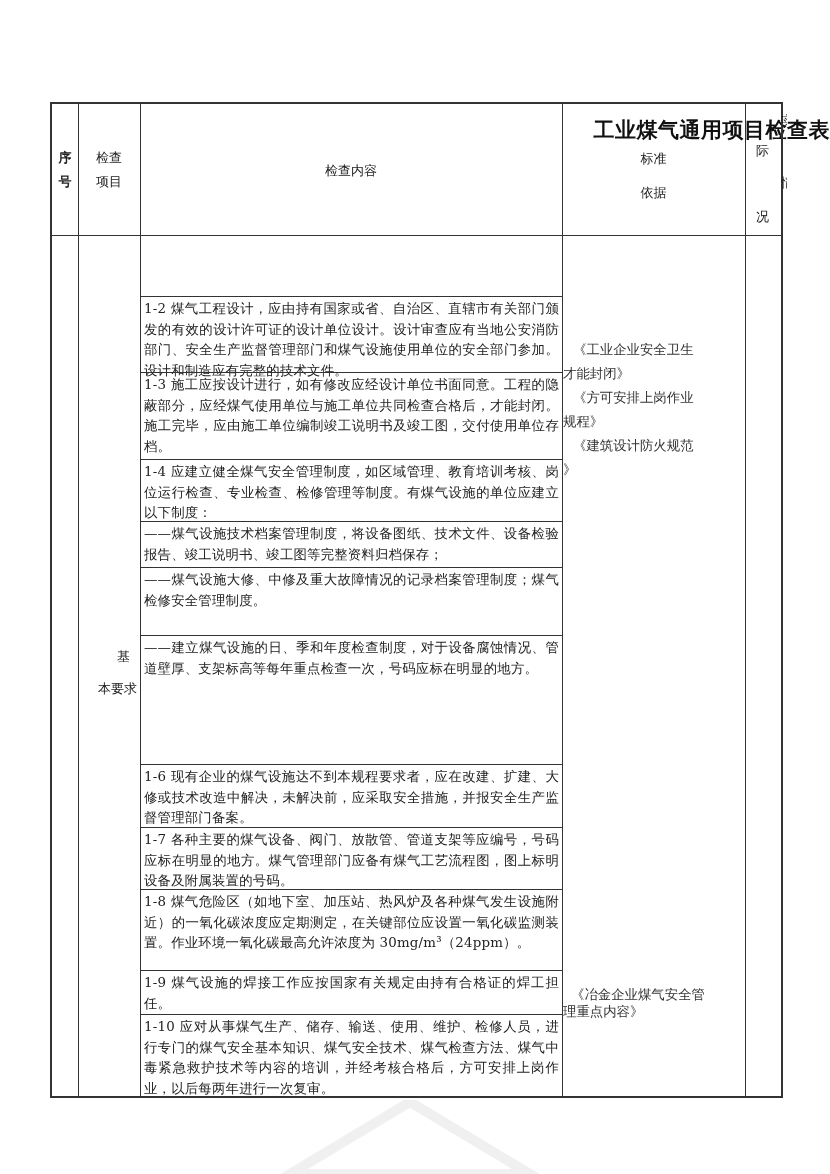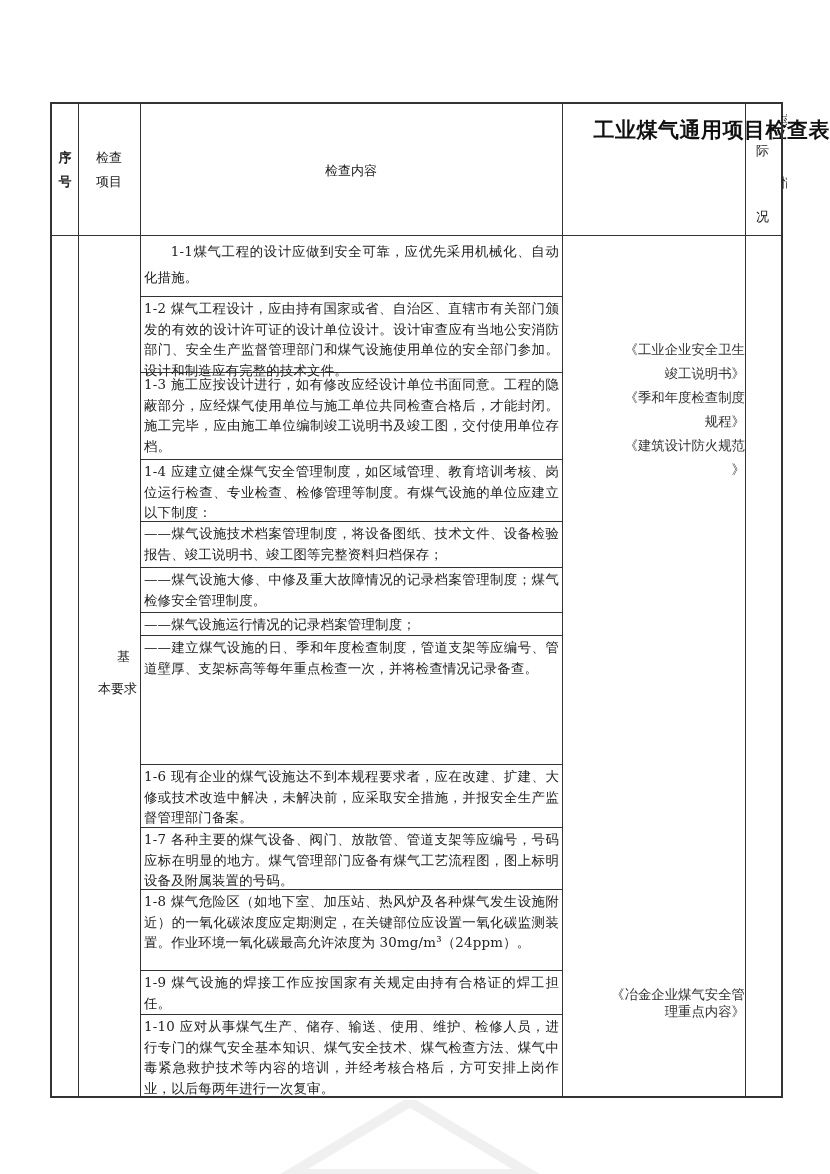--- a/index.html
+++ b/index.html
@@ -13,21 +13,21 @@
     .vline { position: absolute; top: 0; bottom: 0; width: 0; border-left: 1.5px solid #333; }
     .hline { position: absolute; height: 0; border-top: 1.5px solid #333; }
     .cell-text { position: absolute; font-family: "DejaVu Sans", "Liberation Sans", sans-serif;
                  font-size: 13px; color: #222; }
     .hdr { text-align: center; line-height: 24px; }
     .row { position: absolute; left: 89px; width: 421px; box-sizing: border-box;
            border-top: 1.5px solid #333; padding: 2px 3px 0 3px;
            font-size: 13.4px; line-height: 20.6px; color: #222; letter-spacing: 0.2px;
            text-align: justify; }
     .row.first { border-top: none; text-indent: 2em; padding-top: 3px; line-height: 26px; }
-    .std { position: absolute; left: 511px; width: 182px; text-align: right;
+    .std { position: absolute; left: 511px; width: 182px; text-align: left;
            font-size: 13.4px; line-height: 24px; color: #333; }
     .std2 { line-height: 17px; }
     .watermark { position: absolute; left: 280px; top: 1100px; width: 260px; height: 74px;
                  opacity: 0.12; }
   </style>
 </head>
 <body>
 
 <div class="title">工业煤气通用项目检查表</div>
 
@@ -42,50 +42,52 @@
 
   <div class="cell-text hdr" style="left:0; width:26px; top:42px; font-weight:bold;">
     <div>序</div>
     <div>号</div>
   </div>
   <div class="cell-text hdr" style="left:26px; width:62px; top:42px;">
     <div>检查</div>
     <div>项目</div>
   </div>
   <div class="cell-text hdr" style="left:88px; width:422px; top:55px;">检查内容</div>
+  <div class="cell-text hdr" style="left:510px; width:183px; top:38px; line-height:34px;">
+    <div>标准</div>
+    <div>依据</div>
+  </div>
   <div class="cell-text" style="left:693px; width:38px; top:0; height:130px;">
     <span style="position:absolute; left:36px; top:8px; font-size:13px; width:6px; overflow:hidden;">实</span>
     <span style="position:absolute; left:11px; top:38px;">际</span>
     <span style="position:absolute; left:36px; top:70px; font-size:13px; width:6px; overflow:hidden;">情</span>
     <span style="position:absolute; left:11px; top:104px;">况</span>
   </div>
 
   <div class="cell-text" style="left:26px; width:62px; top:537px; text-align:right; line-height:32px;">
     <div style="padding-right:10px;">基</div>
     <div style="padding-right:3px;">本要求</div>
   </div>
 
-  <div class="row first" style="top:132px; height:53px;">1-1煤气工程的设计应做到安全可靠，应优先采用机械化、自动化措施。</div>
   <div class="row" style="top:192px; height:83px;">1-2 煤气工程设计，应由持有国家或省、自治区、直辖市有关部门颁发的有效的设计许可证的设计单位设计。设计审查应有当地公安消防部门、安全生产监督管理部门和煤气设施使用单位的安全部门参加。设计和制造应有完整的技术文件。</div>
   <div class="row" style="top:268px; height:87px;">1-3 施工应按设计进行，如有修改应经设计单位书面同意。工程的隐蔽部分，应经煤气使用单位与施工单位共同检查合格后，才能封闭。施工完毕，应由施工单位编制竣工说明书及竣工图，交付使用单位存档。</div>
   <div class="row" style="top:355px; height:62px;">1-4 应建立健全煤气安全管理制度，如区域管理、教育培训考核、岗位运行检查、专业检查、检修管理等制度。有煤气设施的单位应建立以下制度：</div>
   <div class="row" style="top:417px; height:46px;">——煤气设施技术档案管理制度，将设备图纸、技术文件、设备检验报告、竣工说明书、竣工图等完整资料归档保存；</div>
   <div class="row" style="top:463px; height:45px;">——煤气设施大修、中修及重大故障情况的记录档案管理制度；煤气检修安全管理制度。</div>
-  <div class="row" style="top:508px; height:23px;">——煤气设施运行情况的记录档案管理制度；</div>
-  <div class="row" style="top:531px; height:62px;">——建立煤气设施的日、季和年度检查制度，管道支架等应编号、管道壁厚、支架标高等每年重点检查一次，并将检查情况记录备查。</div>
+  <div class="row" style="top:531px; height:62px;">——建立煤气设施的日、季和年度检查制度，对于设备腐蚀情况、管道壁厚、支架标高等每年重点检查一次，号码应标在明显的地方。</div>
   <div class="row" style="top:660px; height:63px;">1-6 现有企业的煤气设施达不到本规程要求者，应在改建、扩建、大修或技术改造中解决，未解决前，应采取安全措施，并报安全生产监督管理部门备案。</div>
   <div class="row" style="top:723px; height:62px;">1-7 各种主要的煤气设备、阀门、放散管、管道支架等应编号，号码应标在明显的地方。煤气管理部门应备有煤气工艺流程图，图上标明设备及附属装置的号码。</div>
   <div class="row" style="top:785px; height:81px;">1-8 煤气危险区（如地下室、加压站、热风炉及各种煤气发生设施附近）的一氧化碳浓度应定期测定，在关键部位应设置一氧化碳监测装置。作业环境一氧化碳最高允许浓度为 30mg/m³（24ppm）。</div>
   <div class="row" style="top:866px; height:44px;">1-9 煤气设施的焊接工作应按国家有关规定由持有合格证的焊工担任。</div>
   <div class="row" style="top:910px; height:84px;">1-10 应对从事煤气生产、储存、输送、使用、维护、检修人员，进行专门的煤气安全基本知识、煤气安全技术、煤气检查方法、煤气中毒紧急救护技术等内容的培训，并经考核合格后，方可安排上岗作业，以后每两年进行一次复审。</div>
 
   <div class="std" style="top:234px;">
     <div style="padding-left:10px;">《工业企业安全卫生</div>
-    <div>竣工说明书》</div>
-    <div style="padding-left:10px;">《季和年度检查制度</div>
+    <div>才能封闭》</div>
+    <div style="padding-left:10px;">《方可安排上岗作业</div>
     <div>规程》</div>
     <div style="padding-left:10px;">《建筑设计防火规范</div>
     <div>》</div>
   </div>
   <div class="std std2" style="top:882px;">
     <div style="padding-left:8px;">《冶金企业煤气安全管</div>
     <div>理重点内容》</div>
   </div>
 </div>
 

